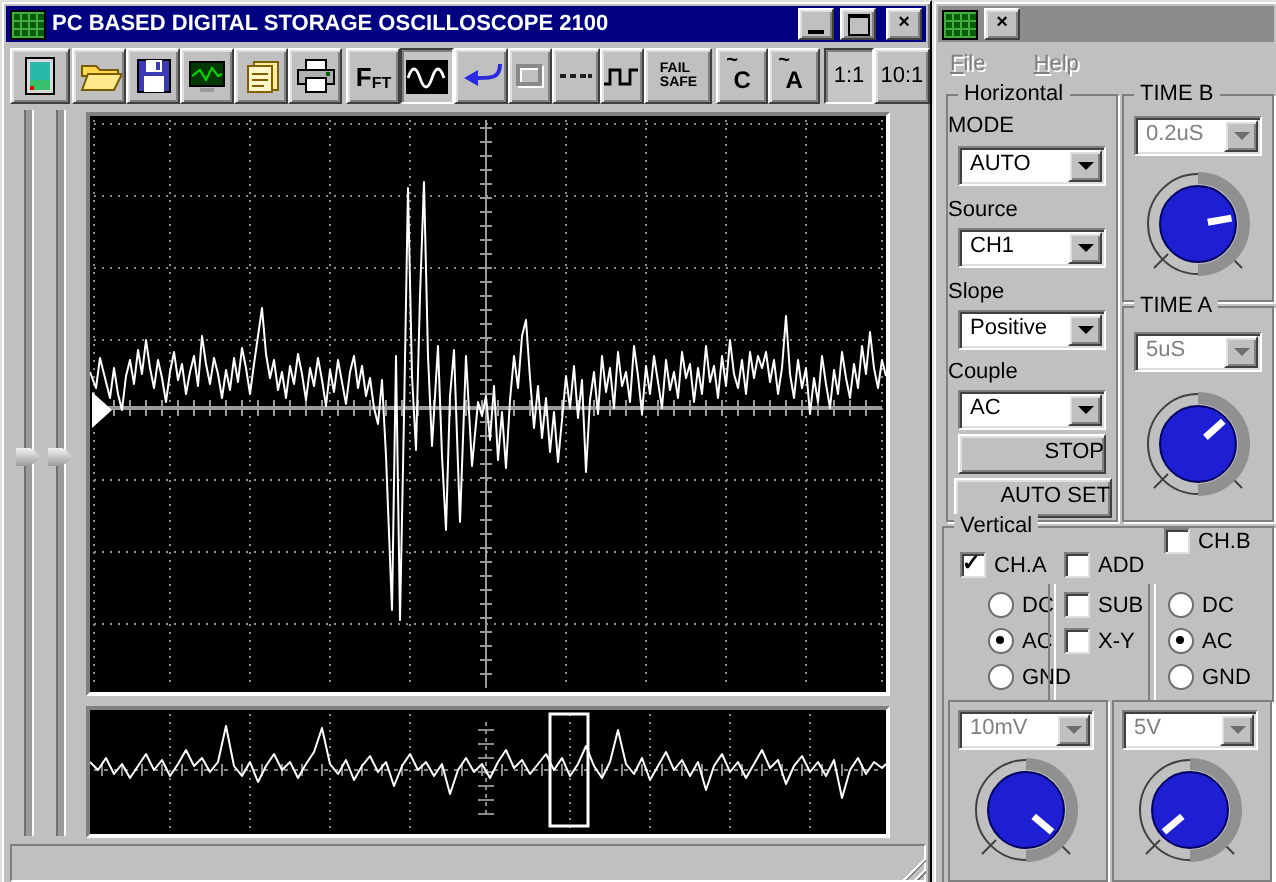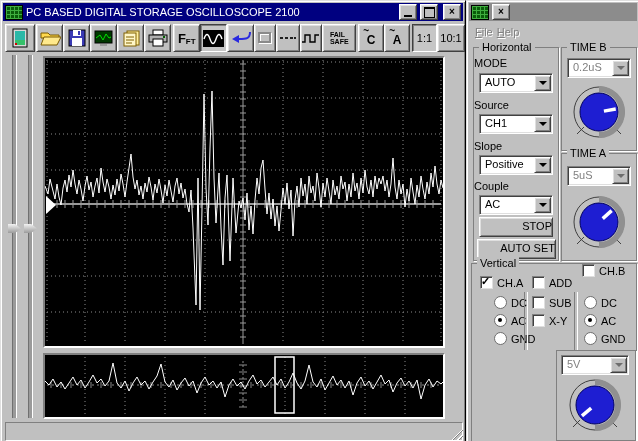--- a/index.html
+++ b/index.html
@@ -10,21 +10,21 @@
        box-shadow:inset 1px 1px 0 #fff, inset -1px -1px 0 #808080}
   
   .raised{background:#c0c0c0;border:1px solid;border-color:#fff #404040 #404040 #fff;
           box-shadow:inset 1px 1px 0 #dfdfdf, inset -1px -1px 0 #808080}
   .pressed{background:#c6c6c6;border:1px solid;border-color:#404040 #fff #fff #404040;
            box-shadow:inset 1px 1px 0 #808080}
   
   .titlebar{position:absolute;left:2px;top:2px;right:2px;height:18px;display:flex;align-items:center;
             padding:0 2px;gap:3px}
   .titlebar.active{background:var(--titlebar,#000080)}
-  .titlebar.active .ttext{color:#fff;font-weight:normal;font-size:11px;flex:1;white-space:nowrap;overflow:hidden}
+  .titlebar.active .ttext{color:#fff;font-weight:bold;font-size:11px;flex:1;white-space:nowrap;overflow:hidden}
   .titlebar.inactive{background:var(--titlebar-inactive,#8c8c8c)}
   .titlebar.inactive .ttext{color:#4e4e4e;font-weight:bold;font-size:11px;flex:1;
             text-shadow:-1px -1px 0 #d4d4d4;white-space:nowrap}
   .appicon{width:16px;height:13px;border:1px solid #000;background:#0a5c0a;
      background-image:repeating-linear-gradient(0deg,#3fae3f 0 1px,transparent 1px 4px),
                       repeating-linear-gradient(90deg,#3fae3f 0 1px,transparent 1px 4px)}
   .tbtn{width:16px;height:14px;display:flex;align-items:center;justify-content:center;
         font-size:10px;font-weight:bold;line-height:1}
   .glyph-min{width:8px;height:2px;background:#000;margin-top:8px}
   .glyph-max{width:9px;height:8px;border:1px solid #000;border-top:2px solid #000}
@@ -45,21 +45,21 @@
   .thumb{position:absolute;left:0;width:13px;height:9px;
          background:linear-gradient(180deg,#f2f2f2,#9c9c9c);
          clip-path:polygon(0 0,55% 0,100% 50%,55% 100%,0 100%)}
   
   .scopebox{position:absolute;background:var(--scope-bg,#000);border:2px solid;border-color:#808080 #fff #fff #808080}
   .trace{fill:none;stroke:var(--trace,#fff);stroke-width:1;stroke-linejoin:round}
   
   .statusbar{position:absolute;left:4px;top:421px;width:456px;height:17px;
              border:1px solid;border-color:#808080 #fff #fff #808080}
   
-  .menubar{position:absolute;left:4px;top:22px;right:4px;height:17px;display:flex;gap:4px;align-items:center;padding-left:4px}
+  .menubar{position:absolute;left:4px;top:22px;right:4px;height:17px;display:flex;gap:24px;align-items:center;padding-left:4px}
   .menuitem{color:#808080;text-shadow:1px 1px 0 #fff}
   .menuitem .key{text-decoration:underline}
   .groupbox{position:absolute;border:1px solid #808080;box-shadow:1px 1px 0 #fff}
   .legend{position:absolute;top:-7px;left:5px;background:#c0c0c0;padding:0 3px;line-height:13px;white-space:nowrap}
   .gblabel{position:absolute;width:100%;}
   .combo{position:absolute;height:18px;background:#fff;border:1px solid;border-color:#808080 #fff #fff #808080;
          box-shadow:inset 1px 1px 0 #404040, inset -1px -1px 0 #dfdfdf}
   .combo .val{position:absolute;left:5px;top:2px;line-height:13px}
   .combo .drop{position:absolute;right:1px;top:1px;bottom:1px;width:15px;display:flex;align-items:center;justify-content:center}
   .arr{width:0;height:0;border-left:4px solid transparent;border-right:4px solid transparent;border-top:4px solid #000}
@@ -539,20 +539,36 @@
       <span>AC</span>
     </div>
     <div class="check" style="left:112px;top:68px">
       <span class="rad"></span>
       <span>GND</span>
     </div>
 
     <div class="vdivider" style="left:52px;top:28px;height:58px"></div>
     <div class="vdivider" style="left:102px;top:28px;height:58px"></div>
 
+    <div class="groupbox" style="left:2px;top:86px;width:78px;height:89px">
+      <div class="combo disabled" style="left:4px;top:4px;width:66px">
+        <span class="val">10mV</span>
+        <span class="drop raised">
+            <span class="arr"></span>
+          </span>
+      </div>
+      <svg width="64" height="56" viewBox="0 0 64 56" style="position:absolute;left:6px;top:26px">
+        <circle cx="32" cy="28" r="25" fill="none" stroke="#404040" stroke-width="1"></circle>
+        <line x1="10" y1="50" x2="17" y2="43" stroke="#404040"></line>
+        <line x1="54" y1="50" x2="47" y2="43" stroke="#404040"></line>
+        <path d="M32,5 A23,23 0 0 1 32,51" fill="none" stroke="#909090" stroke-width="6"></path>
+        <circle cx="32" cy="28" r="19" style="fill:var(--knob,#1e1ed2)" stroke="#000060"></circle>
+        <line x1="37" y1="28" x2="49" y2="28" stroke="#fff" stroke-width="3.5" transform="rotate(40 32 28)"></line>
+      </svg>
+    </div>
 
     <div class="groupbox" style="left:84px;top:86px;width:78px;height:89px">
       <div class="combo disabled" style="left:4px;top:4px;width:66px">
         <span class="val">5V</span>
         <span class="drop raised">
             <span class="arr"></span>
           </span>
       </div>
       <svg width="64" height="56" viewBox="0 0 64 56" style="position:absolute;left:6px;top:26px">
         <circle cx="32" cy="28" r="25" fill="none" stroke="#404040" stroke-width="1"></circle>

